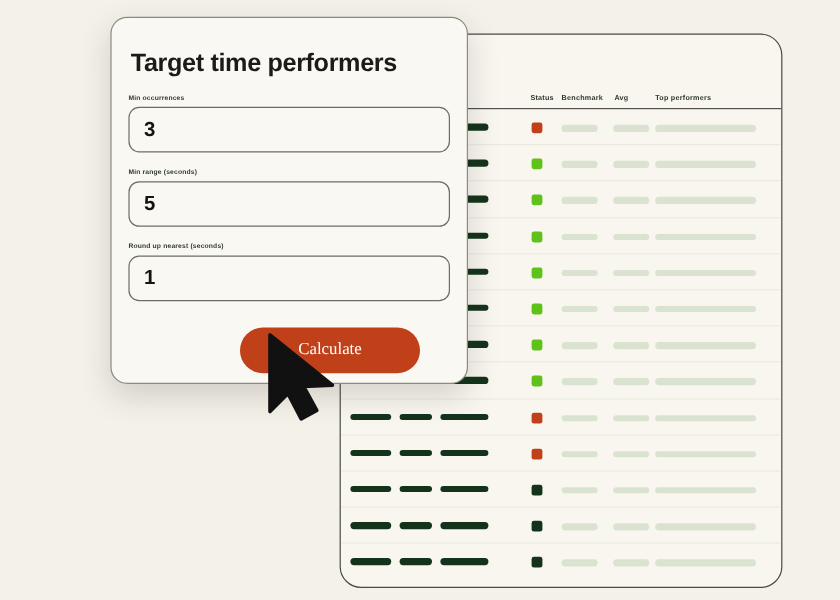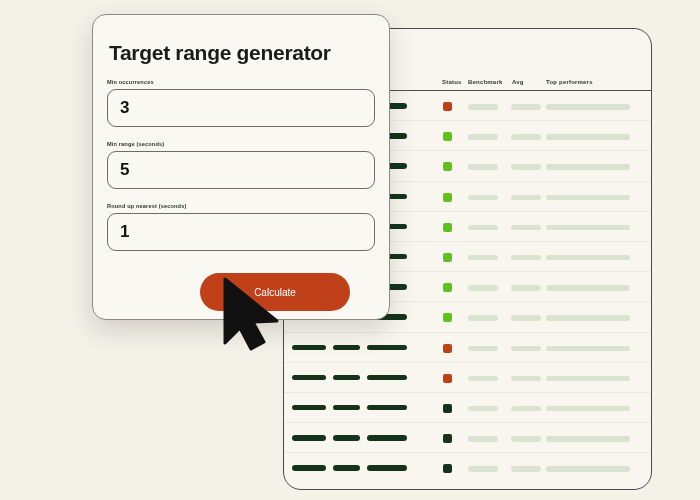--- a/index.html
+++ b/index.html
@@ -173,22 +173,22 @@
   #calculate-button {
     position: absolute;
     left: 107px;
     top: 258px;
     width: 150px;
     height: 38px;
     background: #c0401a;
     border: none;
     border-radius: 19px;
     color: #ffffff;
-    font-family: Liberation Sans, sans-serif;
-    font-size: 10px;
+    font-family: Liberation Serif, serif;
+    font-size: 14px;
     cursor: pointer;
     padding: 0;
   }
 
   
   #cursor {
     position: absolute;
     left: 221px;
     top: 277px;
     width: 70px;
@@ -352,21 +352,21 @@
         <span class="dot" style="background: rgb(20, 51, 26);"></span>
         <span class="bar bench" style="background: rgb(217, 227, 208);"></span>
         <span class="bar avg" style="background: rgb(217, 227, 208);"></span>
         <span class="bar top" style="background: rgb(217, 227, 208);"></span>
       </div>
     </div>
 </div>
 
 <div id="dialog">
 
-  <div id="dialog-title">Target range generator</div>
+  <div id="dialog-title">Target time performers</div>
 
   <div class="field" id="field-occurrences">
     <label class="field-label">Min occurrences</label>
     <input class="field-input" type="text" value="3" style="">
   </div>
 
   <div class="field" id="field-range">
     <label class="field-label">Min range (seconds)</label>
     <input class="field-input" type="text" value="5" style="">
   </div>

